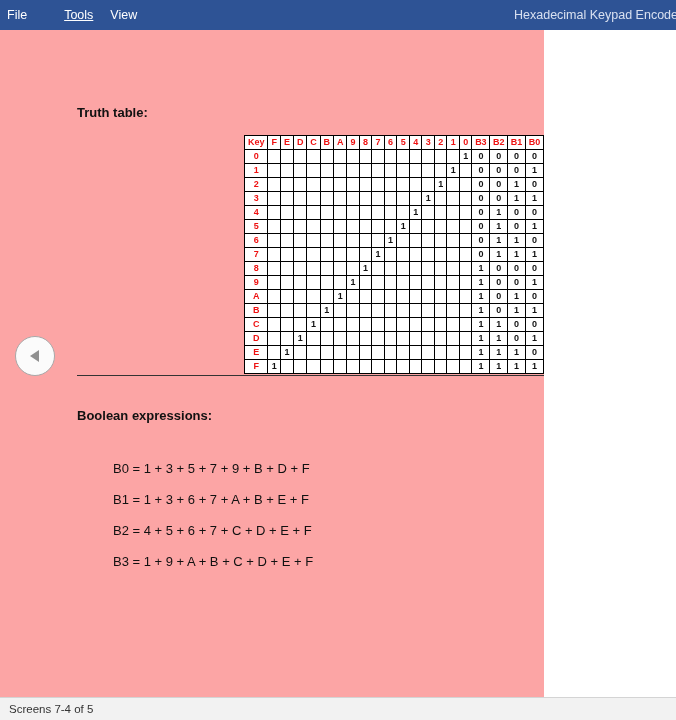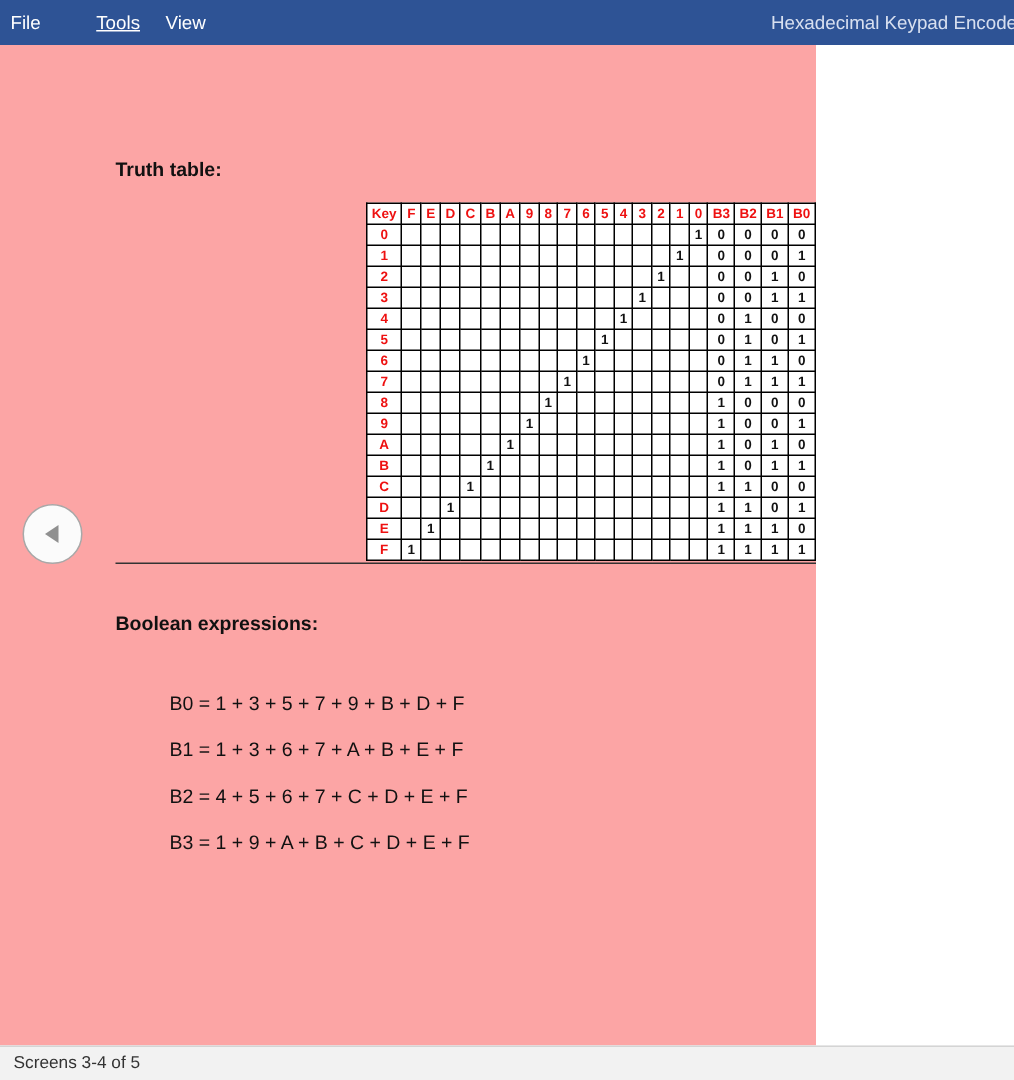--- a/index.html
+++ b/index.html
@@ -618,14 +618,14 @@
     <span>
       <svg width="14" height="16" viewBox="0 0 14 16" aria-hidden="true">
         <polygon points="11,2 11,14 2,8" fill="#909090"></polygon>
       </svg>
     </span>
   </div>
 
 </div>
 
 <div id="statusbar">
-  <div id="status-text">Screens 3-4 of 5</div>
+  <div id="status-text">Screens 7-4 of 5</div>
 </div>
 
 </body></html>

